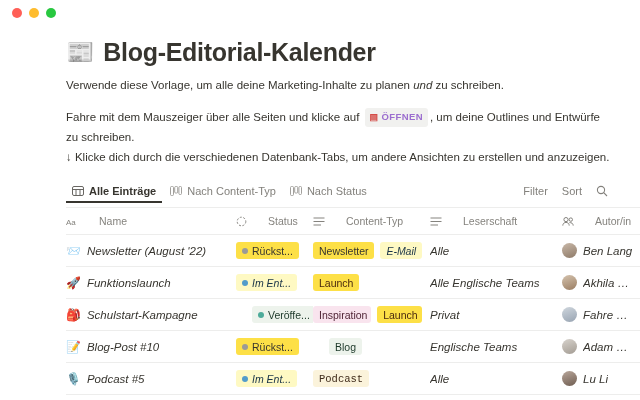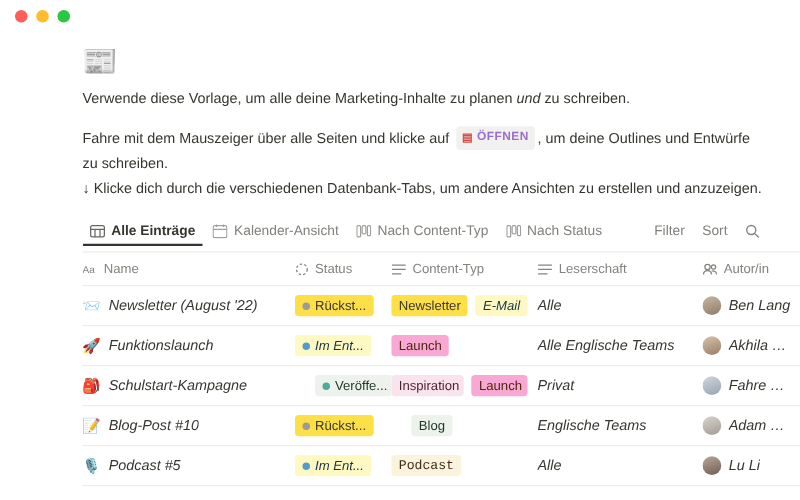--- a/index.html
+++ b/index.html
@@ -120,21 +120,21 @@
   .table th {
     text-align: left;
     font-size: 10.5px;
     font-weight: normal;
     color: #85837e;
     padding: 7px 8px 7px 0;
     border-bottom: 1px solid #ededec;
     white-space: nowrap;
     overflow: hidden;
   }
-  .th-inner { display: flex; align-items: center; gap: 5px; }
+  .th-inner { display: flex; align-items: center; gap: 21px; }
   .table td {
     font-size: 11.5px;
     padding: 7px 8px 7px 0;
     border-bottom: 1px solid #ededec;
     white-space: nowrap;
     overflow: hidden;
     color: #37352f;
   }
   .cell-flex { display: flex; align-items: center; gap: 6px; }
 
@@ -152,21 +152,21 @@
     max-width: 100%;
     overflow: hidden;
     text-overflow: ellipsis;
     white-space: nowrap;
   }
   .pill .sdot { width: 6px; height: 6px; border-radius: 50%; flex: none; }
 
   .pill-gray { background: #fde047; color: #37352f; }
   .pill-blue { background: #fef9c3; color: #183347; font-style: italic; }
   .pill-green { background: #edf3ec; color: #1c3829; margin-left: 16px; }
-  .pill-orange { background: #f9a8d4; color: #49290f; }
+  .pill-orange { background: #fde047; color: #49290f; }
   .pill-yellow { background: #fbf3db; color: #402c1b; font-family: Liberation Mono, monospace; }
   .pill-pink { background: #f9e4ee; color: #4c1f31; }
 
   .sdot-gray { background: #9b9a97; }
   .sdot-blue { background: #529cca; }
   .sdot-green { background: #4dab9a; }
 
   .avatar {
     width: 15px; height: 15px;
     border-radius: 50%;
@@ -196,20 +196,21 @@
     <span class="dot red"></span>
     <span class="dot yellow"></span>
     <span class="dot green"></span>
   </div>
 </div>
 
 <div class="page">
 
   <h1 class="page-title">
     <span class="title-emoji">📰</span>
+    <span>Blog-Editorial-Kalender</span>
   </h1>
 
   <p class="para">
     <span>Verwende diese Vorlage, um alle deine Marketing-Inhalte zu planen </span><em>und</em><span> zu schreiben.</span>
   </p>
 
   <p class="para2">
     <span>Fahre mit dem Mauszeiger über alle Seiten und klicke auf</span>
     <span class="inline-chip">
         <span class="bk">▤</span>
@@ -223,31 +224,20 @@
     <div class="db-tab active">
       <span class="ic">
         <svg width="12" height="12" viewBox="0 0 12 12">
             <rect x="0.5" y="1.5" width="11" height="9" rx="1.5" fill="none" stroke="#37352f" stroke-width="1"></rect>
             <line x1="0.5" y1="4.5" x2="11.5" y2="4.5" stroke="#37352f" stroke-width="1"></line>
             <line x1="4" y1="4.5" x2="4" y2="10.5" stroke="#37352f" stroke-width="1"></line>
             <line x1="8" y1="4.5" x2="8" y2="10.5" stroke="#37352f" stroke-width="1"></line>
           </svg>
       </span>
       <span>Alle Einträge</span>
-    </div>
-    <div class="db-tab">
-      <span class="ic">
-        <svg width="12" height="12" viewBox="0 0 12 12">
-            <rect x="0.5" y="1.5" width="11" height="9.5" rx="1.5" fill="none" stroke="#83817c" stroke-width="1"></rect>
-            <line x1="0.5" y1="4.5" x2="11.5" y2="4.5" stroke="#83817c" stroke-width="1"></line>
-            <line x1="3.2" y1="0.5" x2="3.2" y2="2.6" stroke="#83817c" stroke-width="1"></line>
-            <line x1="8.8" y1="0.5" x2="8.8" y2="2.6" stroke="#83817c" stroke-width="1"></line>
-          </svg>
-      </span>
-      <span>Kalender-Ansicht</span>
     </div>
     <div class="db-tab">
       <span class="ic">
         <svg width="12" height="12" viewBox="0 0 12 12">
             <rect x="0.5" y="1.5" width="3" height="9" rx="1" fill="none" stroke="#83817c" stroke-width="1"></rect>
             <rect x="4.7" y="1.5" width="3" height="6.5" rx="1" fill="none" stroke="#83817c" stroke-width="1"></rect>
             <rect x="8.9" y="1.5" width="2.6" height="8" rx="1" fill="none" stroke="#83817c" stroke-width="1"></rect>
           </svg>
       </span>
       <span>Nach Content-Typ</span>

